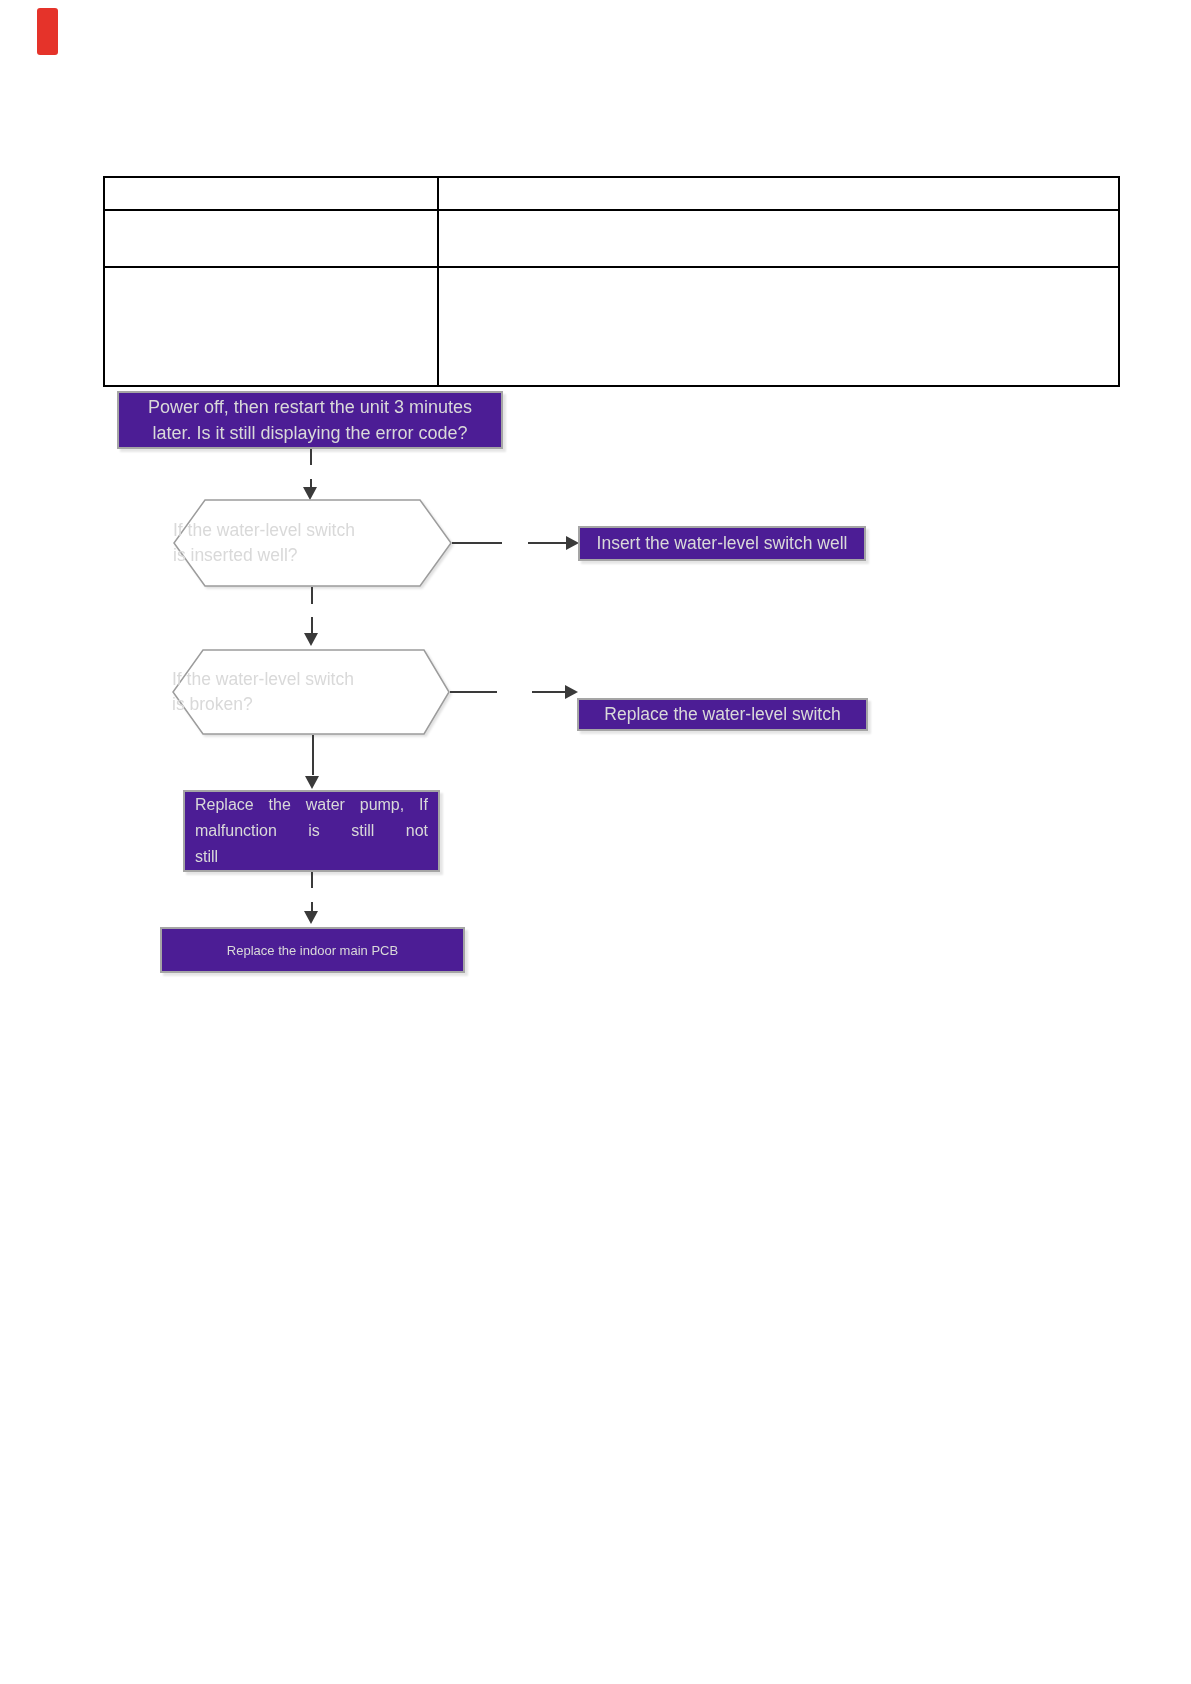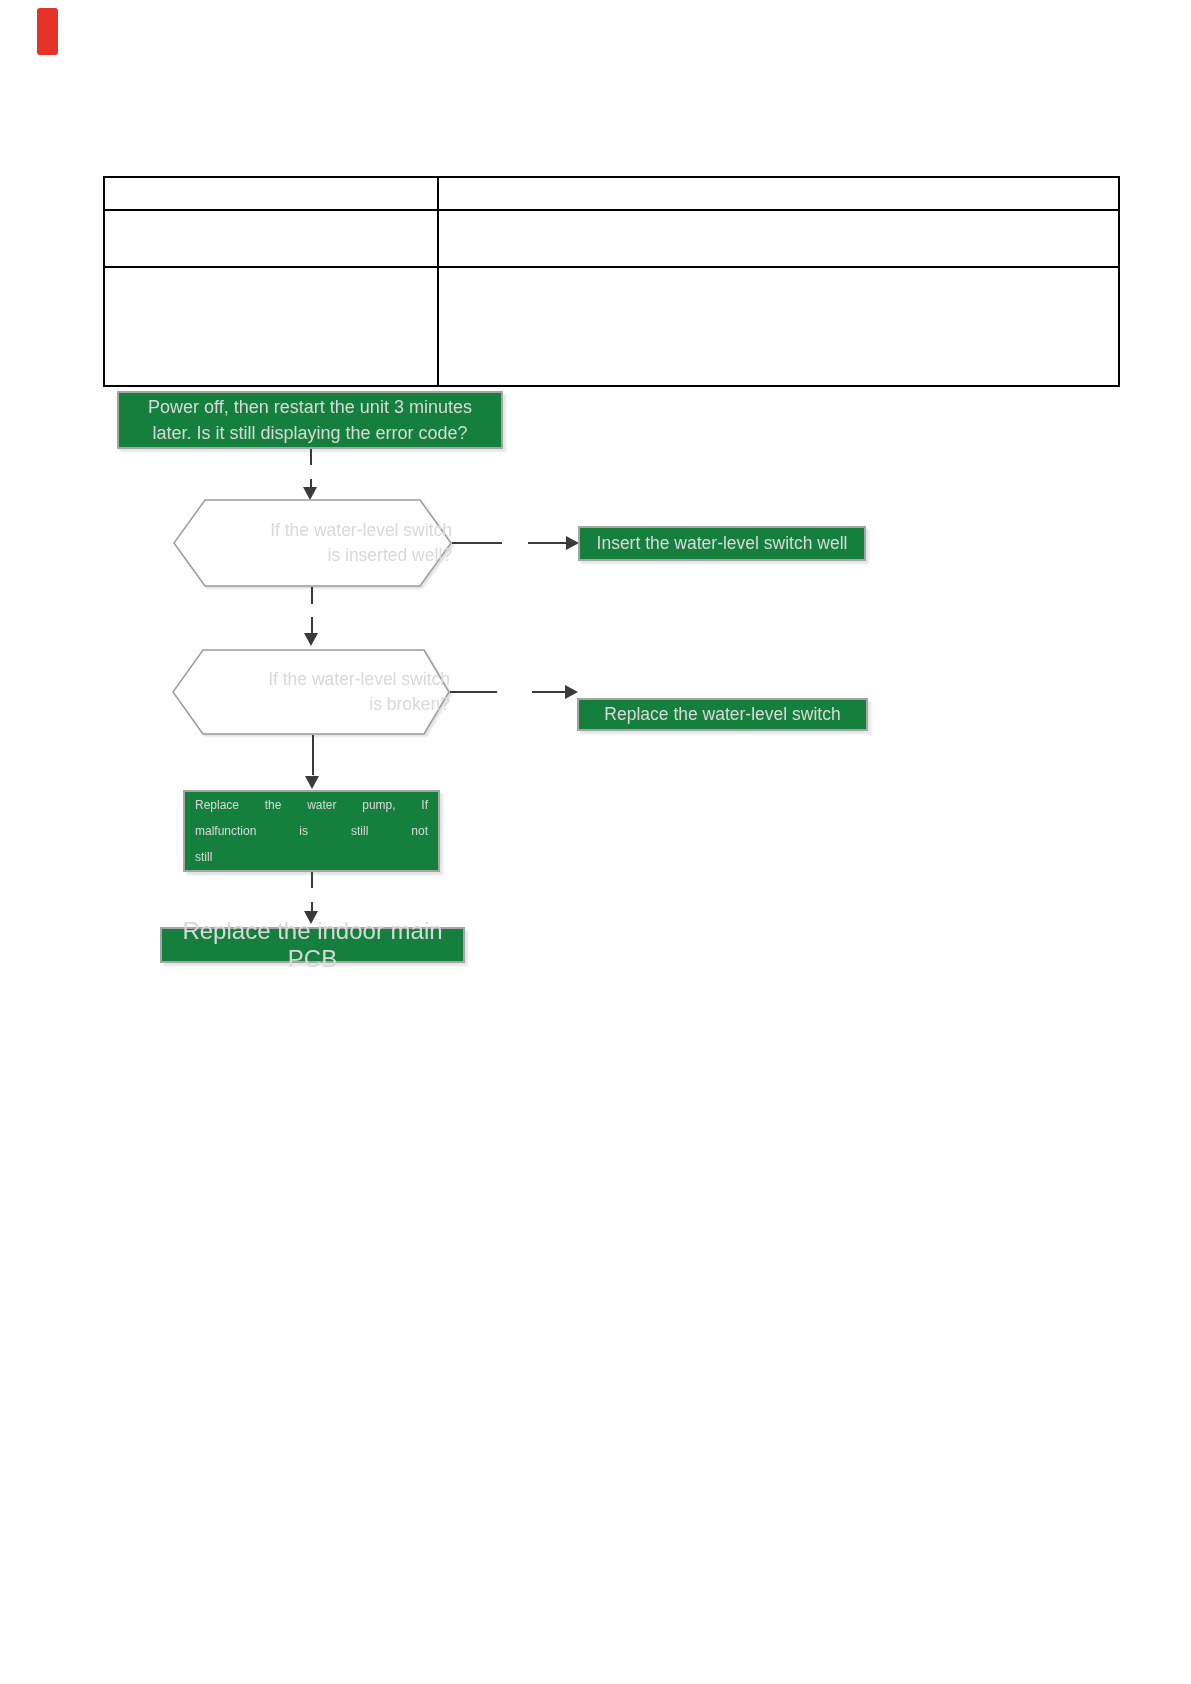--- a/index.html
+++ b/index.html
@@ -32,38 +32,38 @@
     border: 2px solid #000000;
     background: #ffffff;
     padding: 0 8px;
     vertical-align: top;
     font-size: 14px;
     color: #000;
   }
   
   .flow-box {
     position: absolute;
-    background: #15803d;
+    background: #4c1d95;
     border: 2px solid #a5a5a5;
     box-shadow: 3px 3px 2px rgba(0,0,0,0.10);
     color: #d9d9d9;
     display: flex;
     flex-direction: column;
     align-items: center;
     justify-content: center;
     text-align: center;
     box-sizing: border-box;
   }
   .node-text { color: #d9d9d9; }
   .hex-wrap { position: absolute; }
   .hex-wrap svg { position: absolute; left: 0; top: 0; filter: drop-shadow(2px 2px 1px rgba(0,0,0,0.12)); }
   .hex-label {
     position: absolute; inset: 0;
     display: flex; flex-direction: column;
-    align-items: flex-end; justify-content: center;
+    align-items: flex-start; justify-content: center;
     text-align: center;
     font-size: 17.5px; line-height: 25px;
     color: #d9d9d9;
   }
   .conn { position: absolute; background: #3a3a3a; }
   .tri-down {
     position: absolute; width: 0; height: 0;
     border-left: 7px solid transparent;
     border-right: 7px solid transparent;
     border-top: 13px solid #3a3a3a;
@@ -151,27 +151,27 @@
   <div class="conn" style="left:532px; top:691px; width:33px; height:2px;"></div>
   <div class="tri-right" style="left:565px; top:685px;"></div>
 
   <div class="flow-box" style="left:577px; top:698px; width:291px; height:33px; font-size:17.5px;">
     <div class="node-text">Replace the water-level switch</div>
   </div>
 
   <div class="conn" style="left:312px; top:735px; width:2px; height:40px;"></div>
   <div class="tri-down" style="left:305px; top:776px;"></div>
 
-  <div class="flow-box" style="left:183px; top:790px; width:257px; height:82px; font-size:12px; line-height:26px; padding:4px 10px; align-items:center;">
+  <div class="flow-box" style="left:183px; top:790px; width:257px; height:82px; font-size:16px; line-height:26px; padding:4px 10px; align-items:center;">
     <div class="pump-line justified node-text">Replace the water pump, If</div>
     <div class="pump-line justified node-text">malfunction is still not</div>
     <div class="pump-line last node-text">still</div>
   </div>
 
   <div class="conn" style="left:311px; top:872px; width:2px; height:16px;"></div>
   <div class="conn" style="left:311px; top:902px; width:2px; height:9px;"></div>
   <div class="tri-down" style="left:304px; top:911px;"></div>
 
-  <div class="flow-box" style="left:160px; top:927px; width:305px; height:36px; font-size:24px;">
+  <div class="flow-box" style="left:160px; top:927px; width:305px; height:46px; font-size:13px;">
     <div class="node-text">Replace the indoor main PCB</div>
   </div>
 
 </div>
 
 </body></html>

